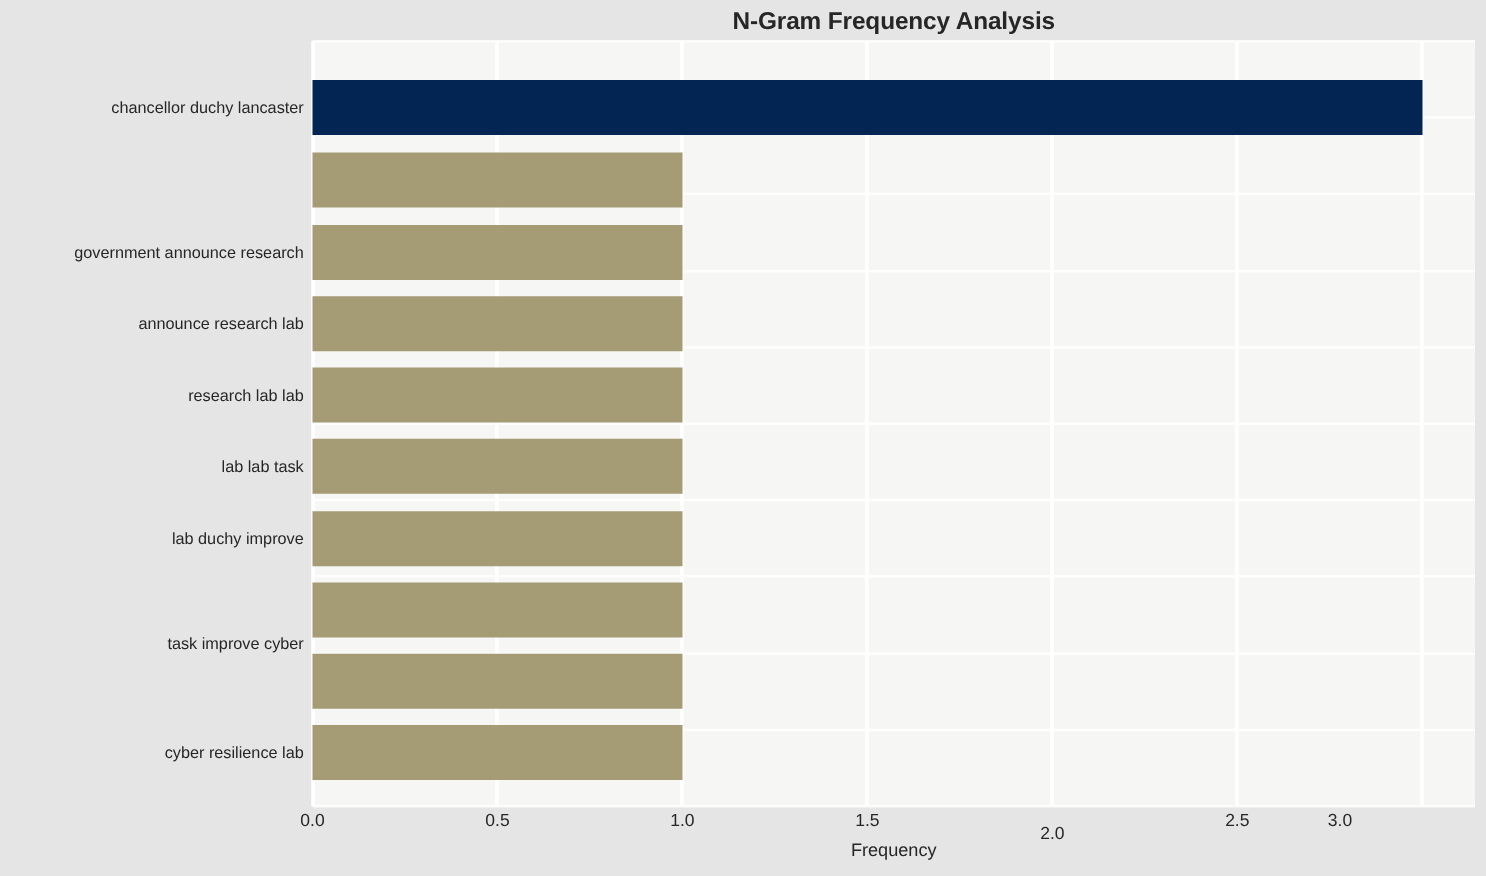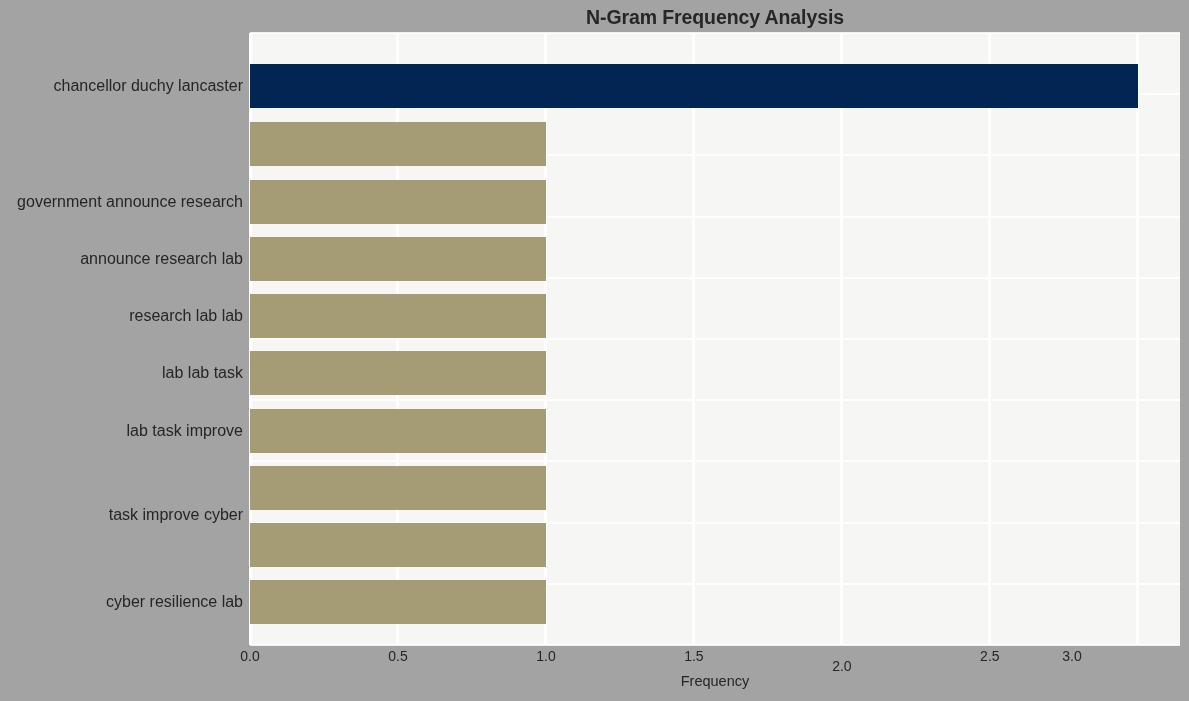--- a/index.html
+++ b/index.html
@@ -69,21 +69,21 @@
     position: absolute;
     height: 44px;
   }
 
   
   .ytick {
     position: absolute;
     right: 0;
     width: 243px;
     text-align: right;
-    font-size: 16px;
+    font-size: 13px;
     color: #262626;
     white-space: nowrap;
     transform: translateY(-50%);
   }
   #ylabels {
     position: absolute;
     left: 0;
     top: 33px;
     width: 243px;
     height: 612px;
@@ -114,21 +114,21 @@
     width: 930px;
     text-align: center;
     font-size: 14.5px;
     color: #262626;
     white-space: nowrap;
   }
 </style>
 </head>
 <body>
 
-<div id="figure" style="background: #a3a3a3;">
+<div id="figure" style="background: #e5e5e5;">
 
   <div id="chart-title">N-Gram Frequency Analysis</div>
 
   <div id="plot-area" style="background: rgb(246, 246, 245);">
     <div id="gridlines-vertical">
         <div class="vgrid" style="left: -1.5px; background: rgb(255, 255, 255);"></div>
         <div class="vgrid" style="left: 146.471px; background: rgb(255, 255, 255);"></div>
         <div class="vgrid" style="left: 294.443px; background: rgb(255, 255, 255);"></div>
         <div class="vgrid" style="left: 442.414px; background: rgb(255, 255, 255);"></div>
         <div class="vgrid" style="left: 590.385px; background: rgb(255, 255, 255);"></div>
@@ -161,21 +161,21 @@
         <div class="bar" title="cyber resilience lab: 1" style="left: 0px; top: 547px; width: 295.943px; height: 44px; background: rgb(165, 156, 117);"></div>
       </div>
   </div>
 
   <div id="ylabels">
       <div class="ytick" style="top: 53px;">chancellor duchy lancaster</div>
       <div class="ytick" style="top: 169px;">government announce research</div>
       <div class="ytick" style="top: 226px;">announce research lab</div>
       <div class="ytick" style="top: 283px;">research lab lab</div>
       <div class="ytick" style="top: 340px;">lab lab task</div>
-      <div class="ytick" style="top: 398px;">lab task improve</div>
+      <div class="ytick" style="top: 398px;">lab duchy improve</div>
       <div class="ytick" style="top: 482px; padding-left: 40px;">task improve cyber</div>
       <div class="ytick" style="top: 569px;">cyber resilience lab</div>
     </div>
 
   <div id="xlabels">
       <div class="xtick" style="left: 250px;">0.0</div>
       <div class="xtick" style="left: 397.971px;">0.5</div>
       <div class="xtick" style="left: 545.943px;">1.0</div>
       <div class="xtick" style="left: 693.914px;">1.5</div>
       <div class="xtick" style="left: 841.885px; margin-top: 10px;">2.0</div>

